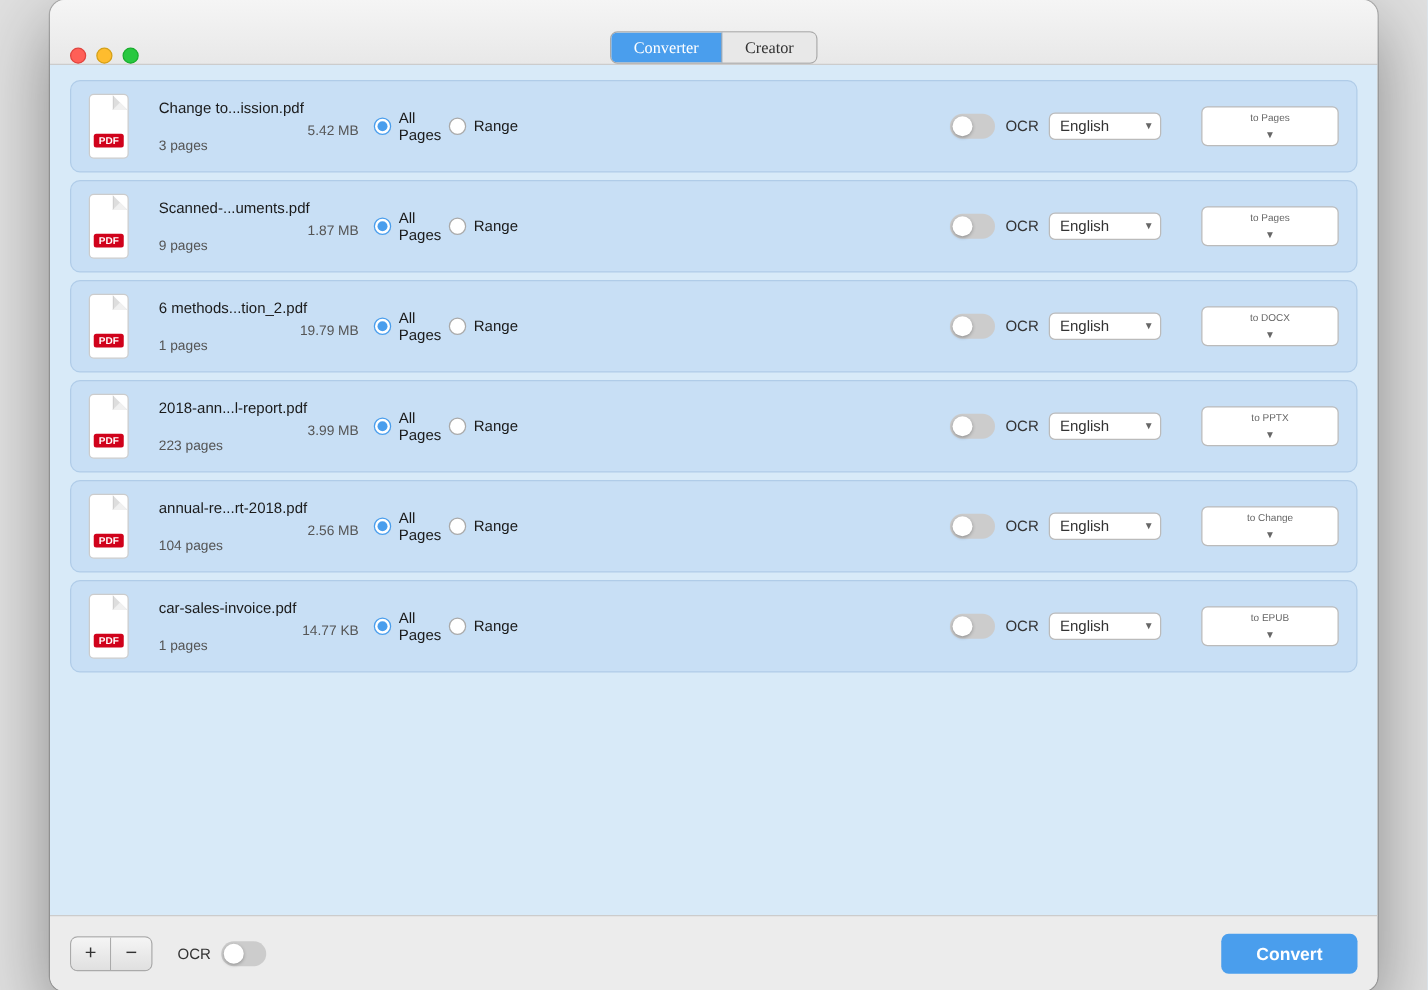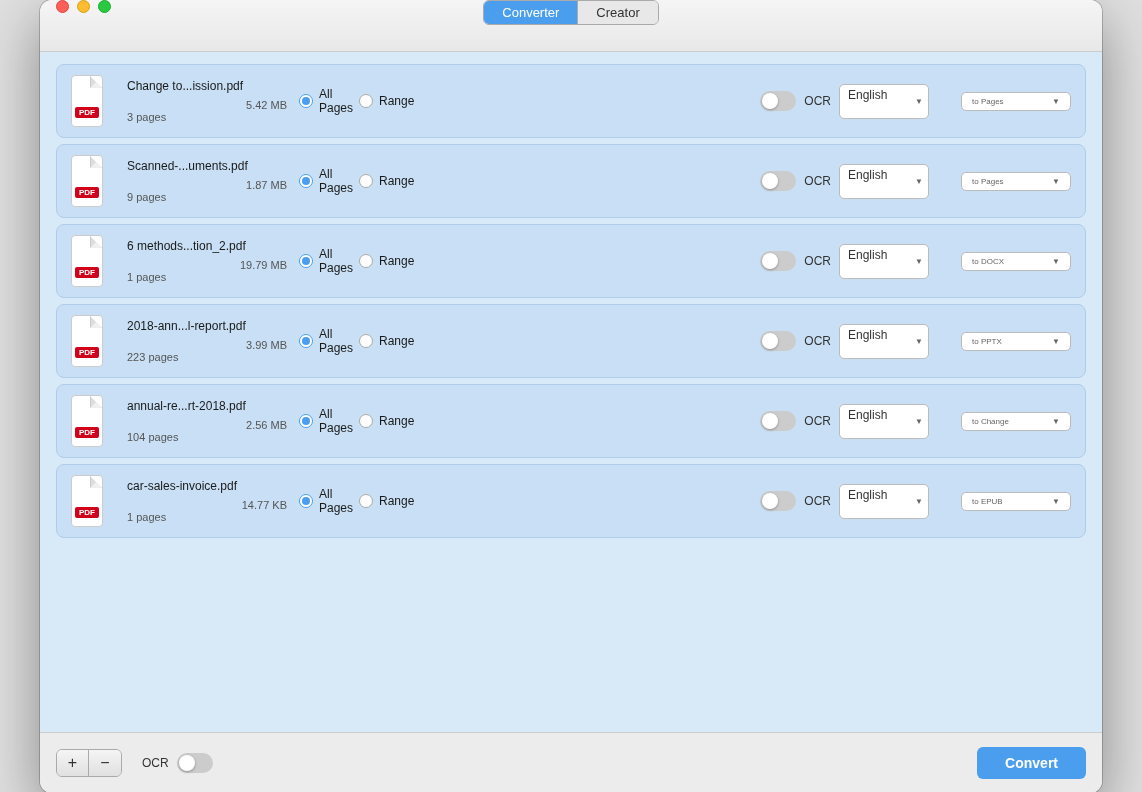--- a/index.html
+++ b/index.html
@@ -18,24 +18,25 @@
       background: #ececec;
       border-radius: 12px;
       box-shadow: 0 20px 60px rgba(0,0,0,0.4), 0 0 0 1px rgba(0,0,0,0.2);
       overflow: hidden;
     }
 
     .titlebar {
       height: 52px;
       background: linear-gradient(to bottom, #f5f5f5, #e8e8e8);
       display: flex;
-      align-items: flex-start;
+      align-items: flex-end;
       justify-content: center;
       position: relative;
       border-bottom: 1px solid #ccc;
+      font-family: Liberation Serif, serif;
     }
 
     .traffic-lights {
       position: absolute;
       left: 16px;
       display: flex;
       gap: 8px;
       align-items: center;
     }
 
@@ -250,21 +251,21 @@
 
     .ocr-label {
       font-size: 12px;
       color: #333;
     }
 
     .language-select {
       background: white;
       border: 1px solid #bbb;
       border-radius: 5px;
-      padding: 3px 20px 16px 8px;
+      padding: 3px 20px 3px 8px;
       font-size: 12px;
       color: #333;
       appearance: none;
       -webkit-appearance: none;
       position: relative;
       cursor: pointer;
       min-width: 90px;
     }
 
     .language-wrapper {
@@ -289,20 +290,21 @@
       border-radius: 5px;
       padding: 4px 10px;
       font-size: 12px;
       color: #333;
       cursor: pointer;
       min-width: 110px;
       display: flex;
       align-items: center;
       justify-content: space-between;
       gap: 4px;
+      flex-direction: column;
     }
 
     .convert-to-btn span {
       font-size: 8px;
       color: #666;
     }
 
     .bottom-bar {
       margin-top: auto;
       padding: 14px 16px;

